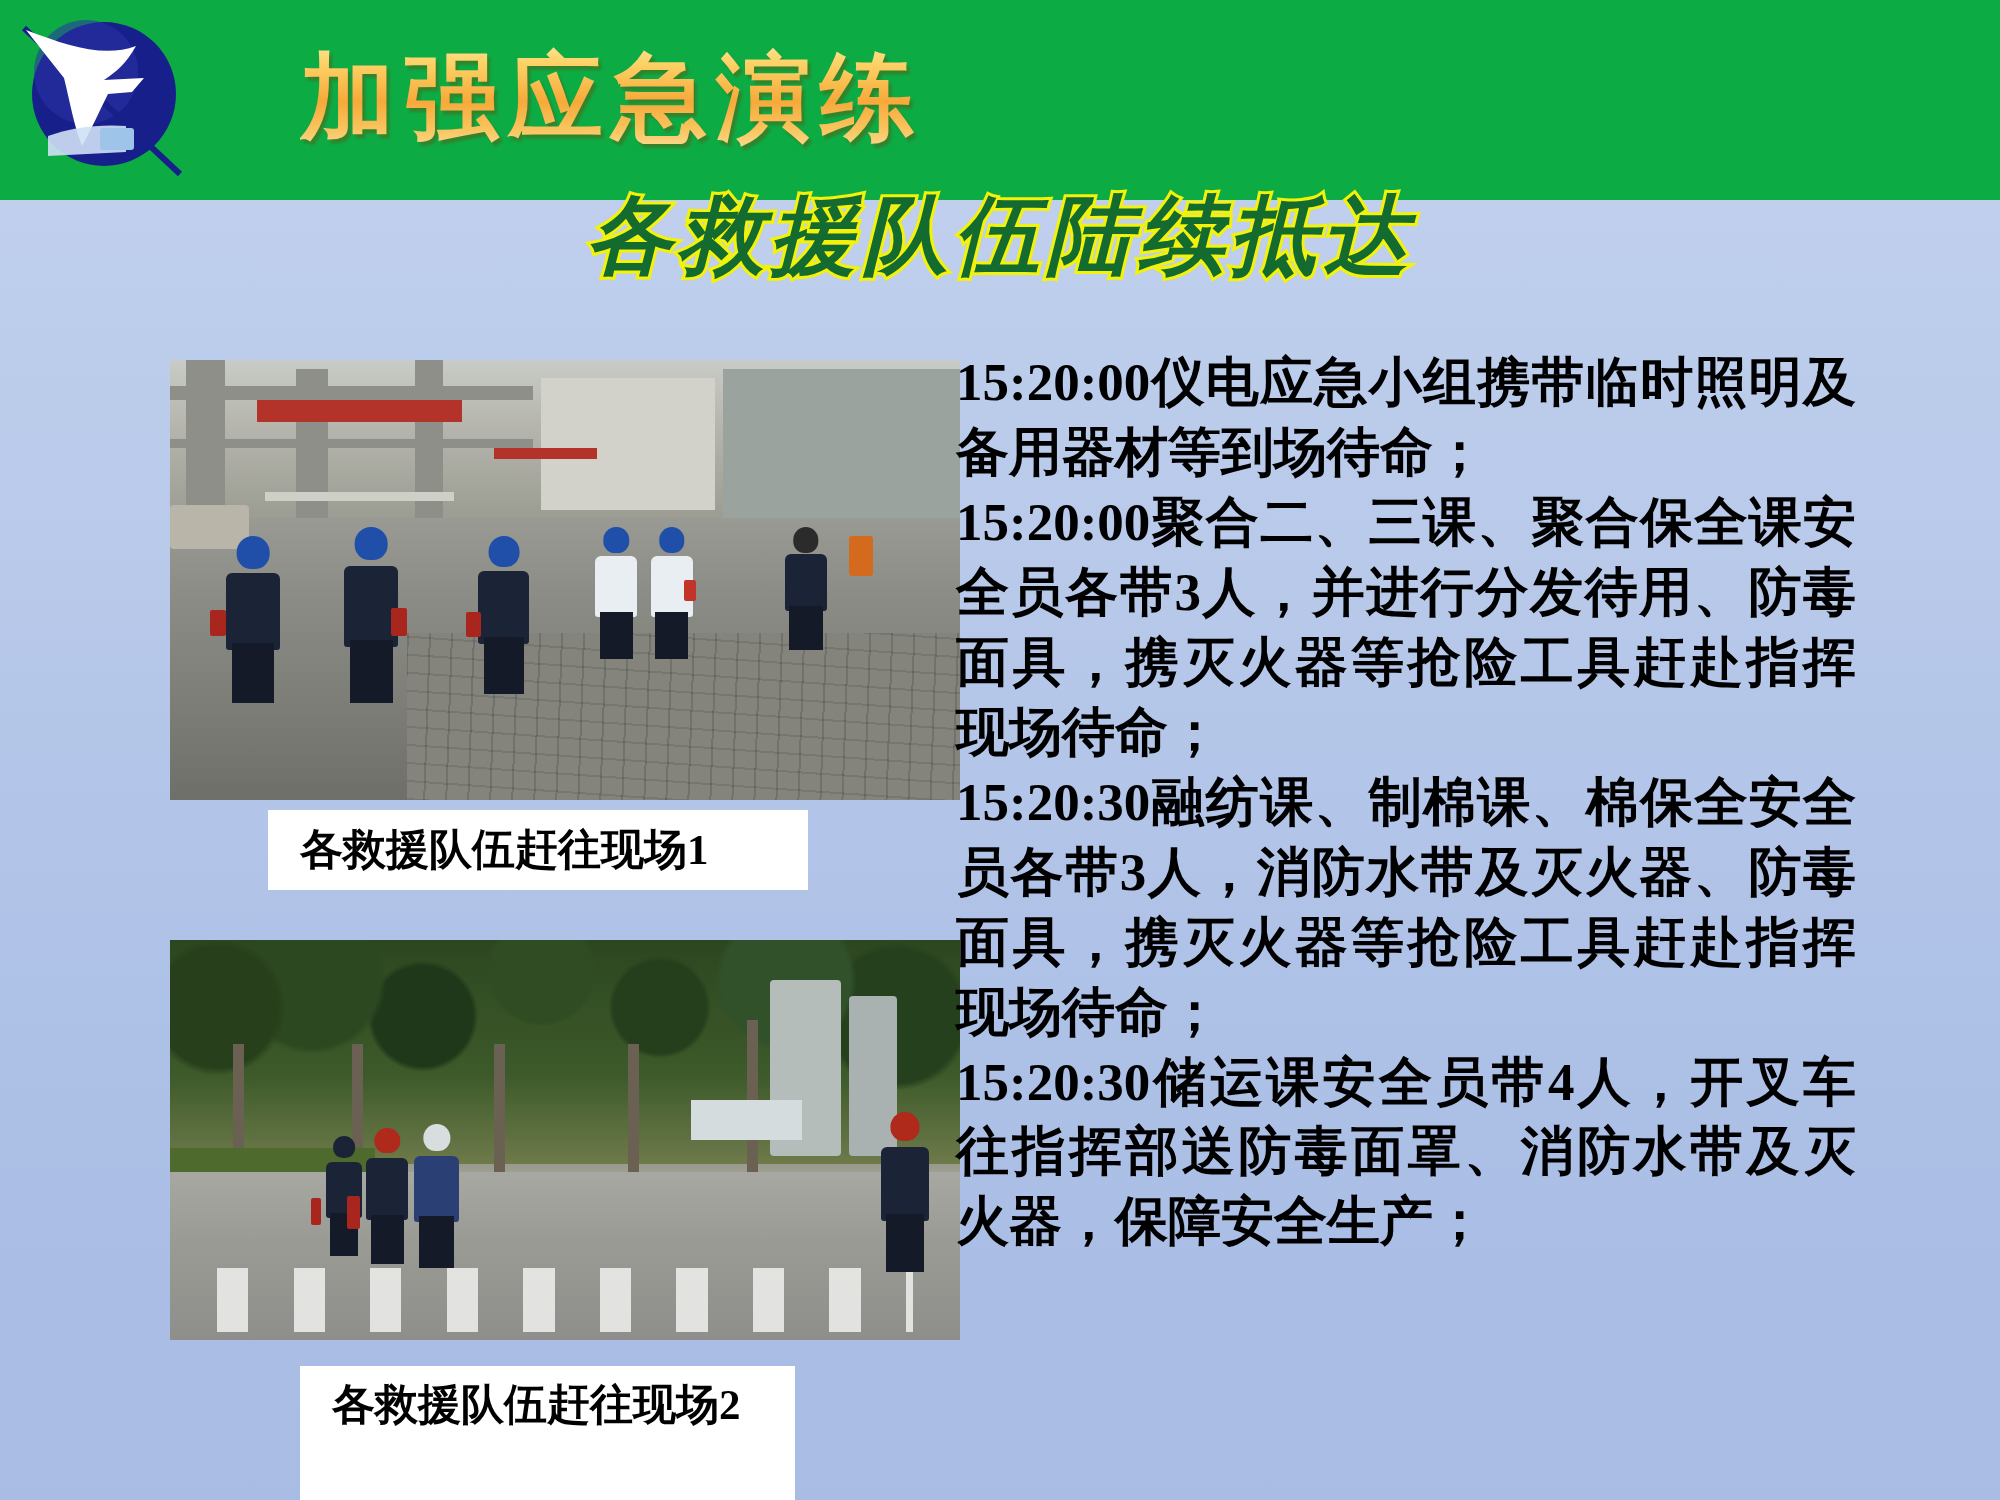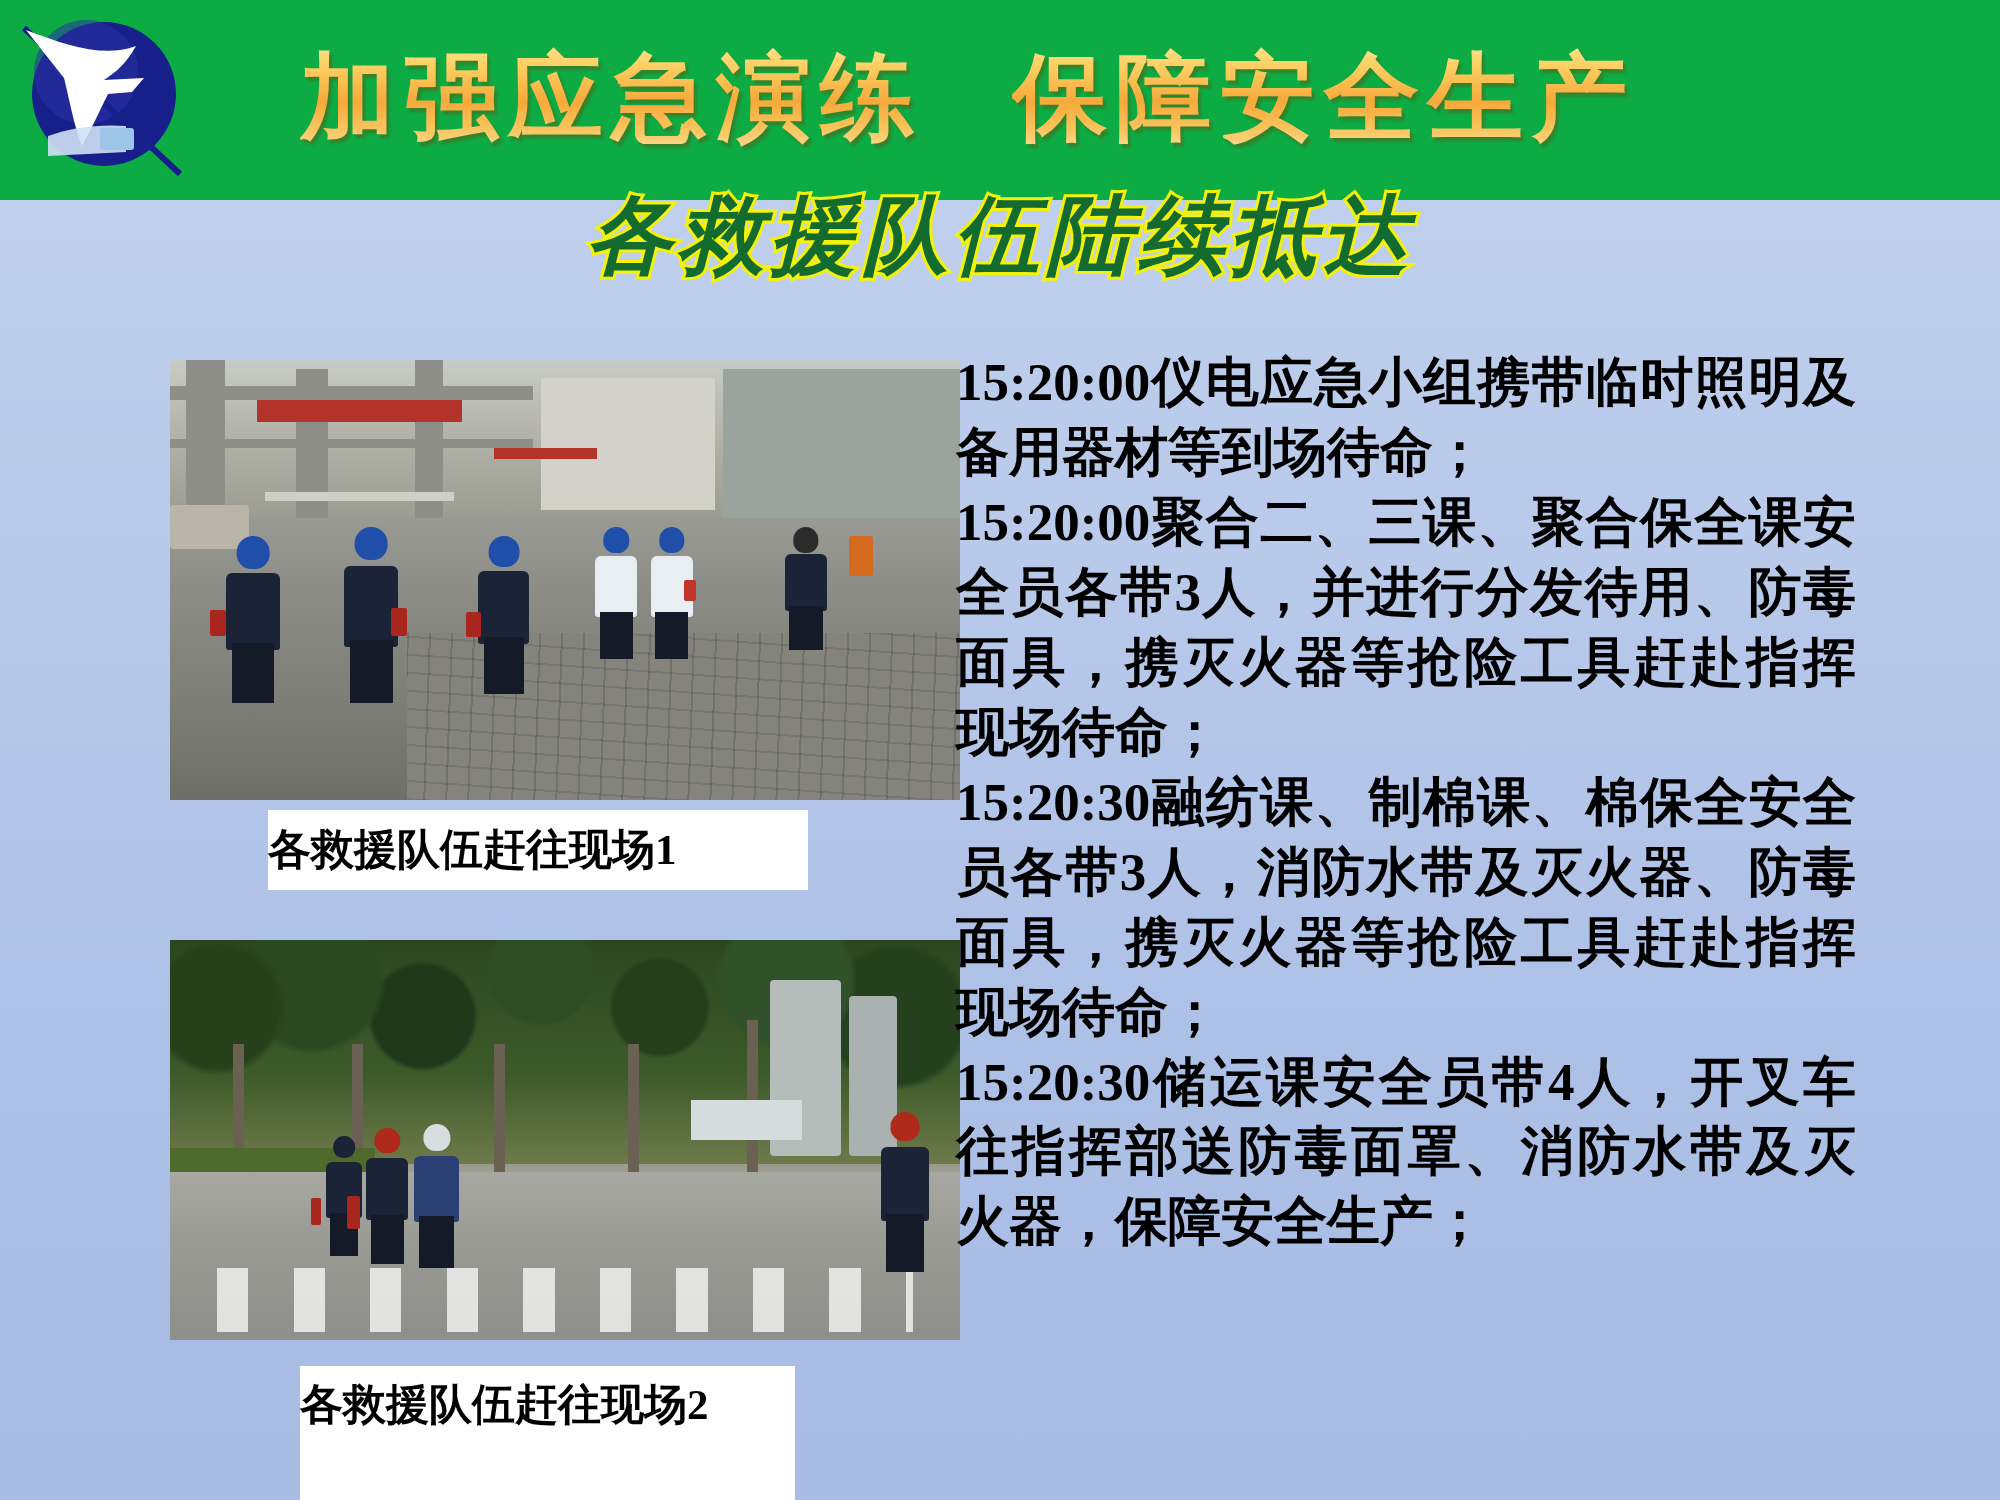--- a/index.html
+++ b/index.html
@@ -181,20 +181,21 @@
     background: #4e6a2c;
   }
 
   
   .caption-box {
     position: absolute;
     background: #ffffff;
     display: flex;
     align-items: center;
     box-sizing: border-box;
+    padding-left: 32px;
   }
   #caption-1 {
     left: 268px;
     top: 810px;
     width: 540px;
     height: 80px;
   }
   #caption-2 {
     left: 300px;
     top: 1366px;
@@ -245,21 +246,20 @@
         <circle cx="78" cy="66" r="52" fill="#2b33a8" opacity="0.55"></circle>
         <line x1="16" y1="22" x2="172" y2="168" stroke="#17208a" stroke-width="6"></line>
         <path d="M18 24 C 60 40, 96 52, 128 40 C 118 58, 108 66, 96 74 L 136 72 L 124 86 L 100 88 C 92 104, 84 122, 74 140 C 66 120, 62 96, 56 72 Z" fill="#ffffff"></path>
         <path d="M40 130 C 62 122, 90 118, 118 120 L 118 146 L 40 150 Z" fill="#cfe0f5" opacity="0.9"></path>
         <rect x="92" y="122" width="34" height="22" rx="3" fill="#9fc4ea"></rect>
       </svg>
     </div>
 
     <div id="banner-title">
       <span class="gold-text">加强应急演练</span>
-      <span class="gold-text">保障安全生产</span>
     </div>
   </div>
 
   <div id="slide-title">各救援队伍陆续抵达</div>
 
   <div class="photo-frame" id="photo-1">
     <div class="p1-sky"></div>
     <div class="p1-struct" style="left:2%;top:0%;width:5%;height:38%;"></div>
     <div class="p1-struct" style="left:16%;top:2%;width:4%;height:36%;"></div>
     <div class="p1-struct" style="left:31%;top:0%;width:3.5%;height:38%;"></div>

